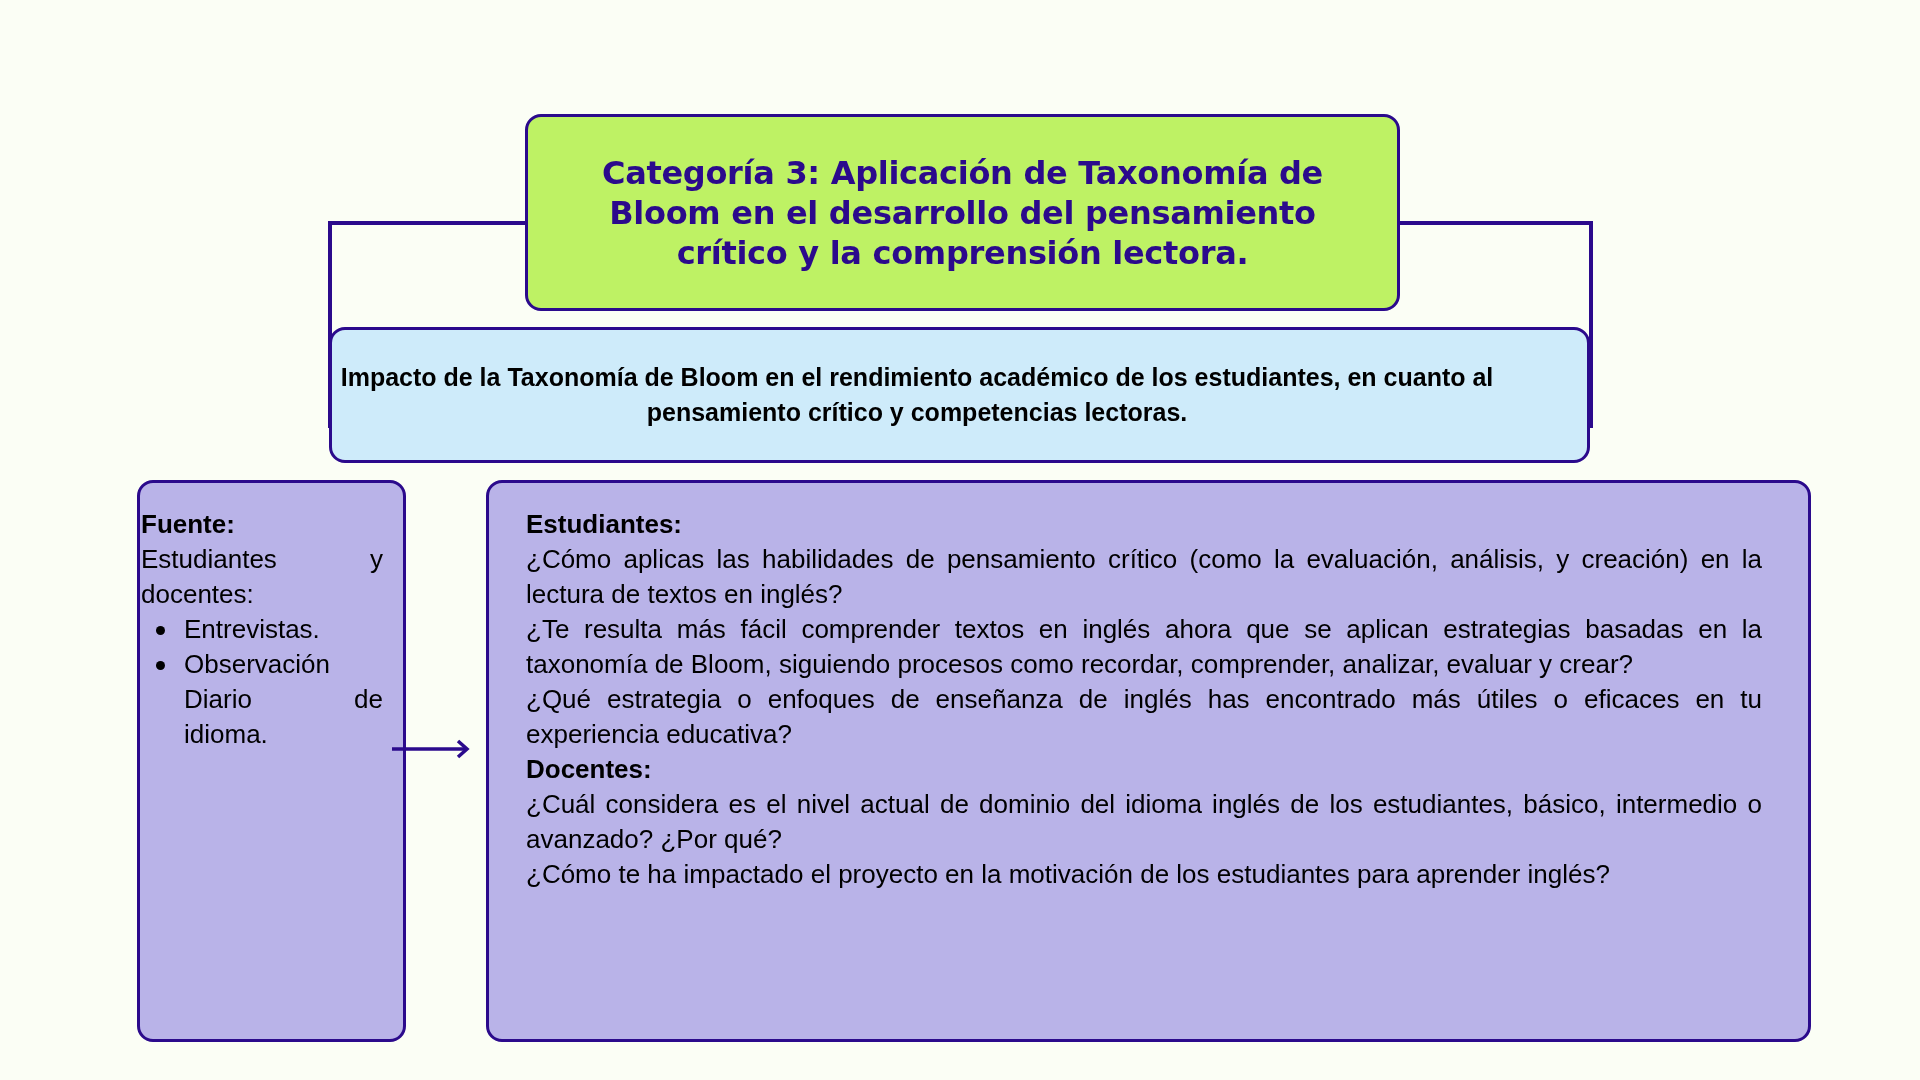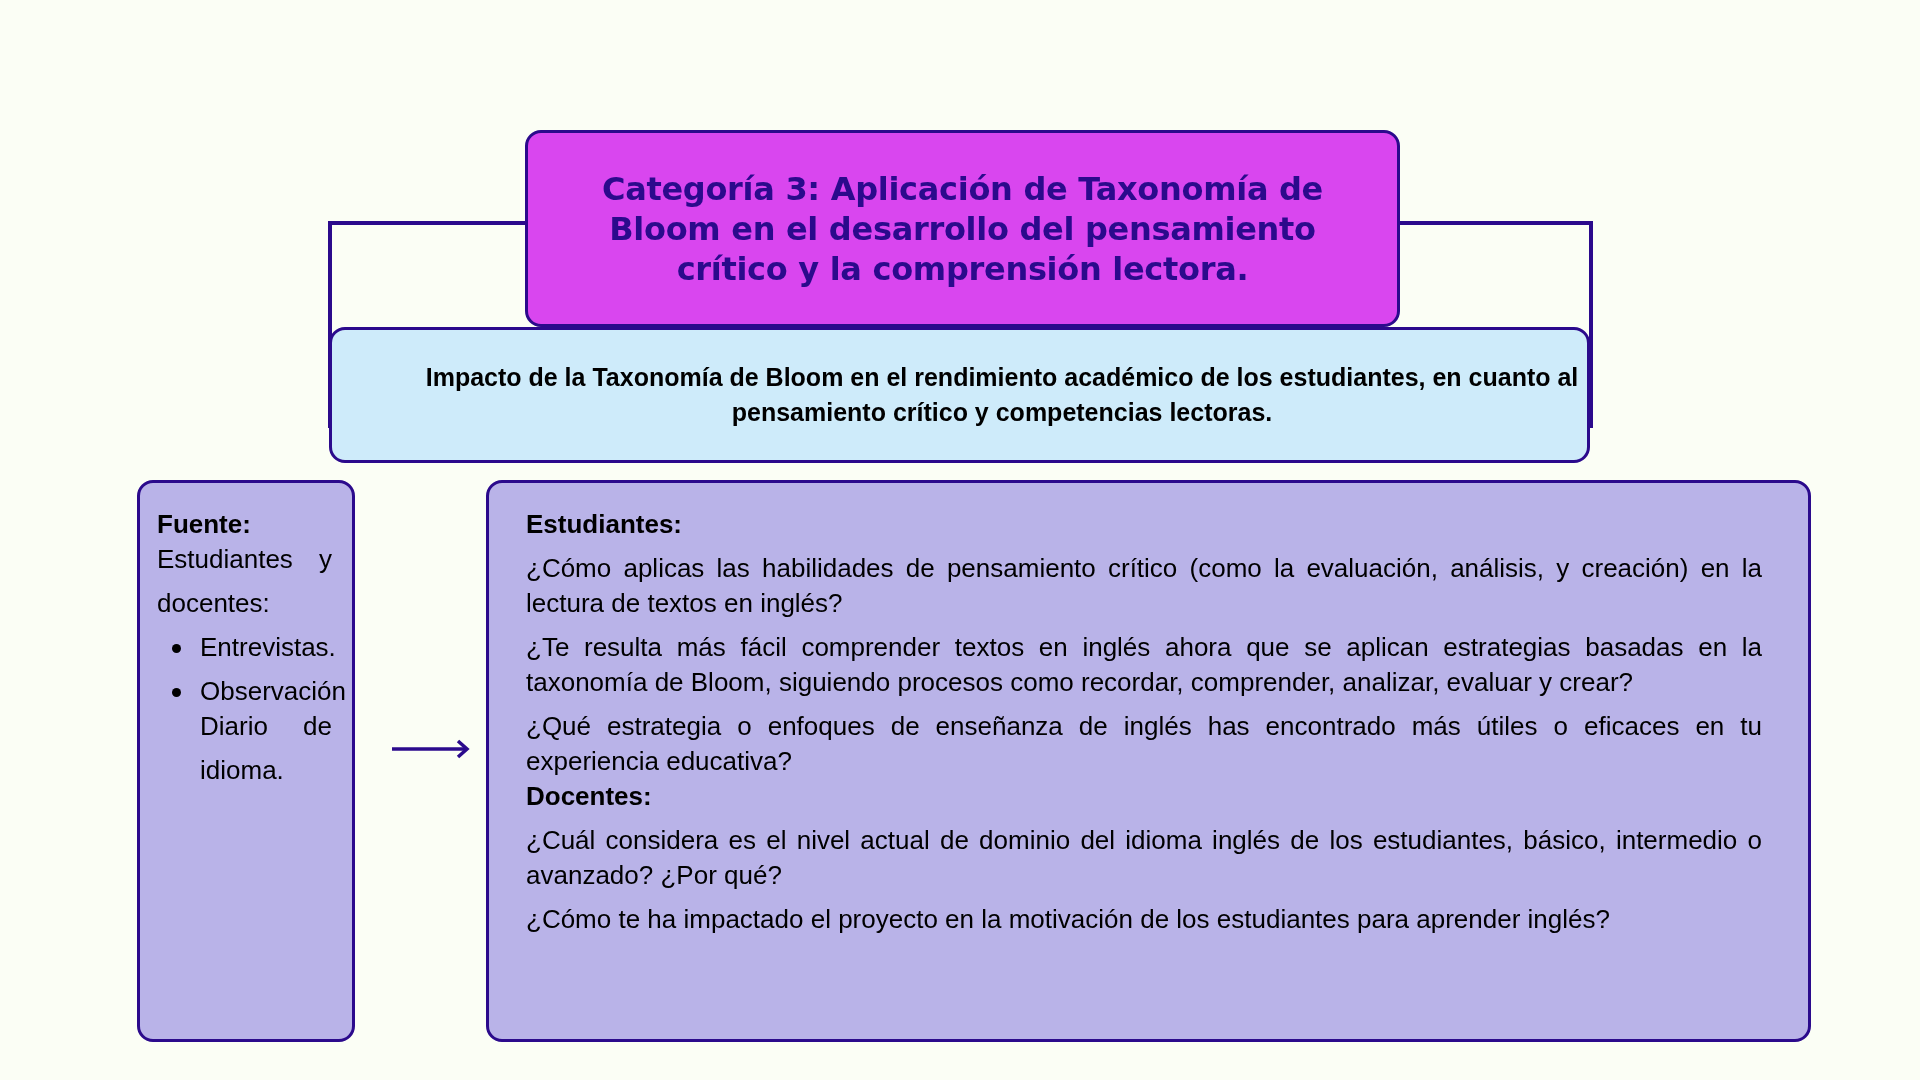--- a/index.html
+++ b/index.html
@@ -18,54 +18,54 @@
     position: absolute;
     background: #2b0a8c;
   }
   .box {
     position: absolute;
     box-sizing: border-box;
     border: 3.5px solid #2b0a8c;
     border-radius: 16px;
   }
   #title-box {
-    left: 525px; top: 130px; width: 875px; height: 197px;
-    background: #d946ef;
+    left: 525px; top: 114px; width: 875px; height: 197px;
+    background: #bef264;
     display: flex; align-items: center; justify-content: center;
   }
   #title-text {
     margin: 0;
     width: 760px;
     text-align: center;
     color: #2b0a8c;
     font-family: "DejaVu Sans", sans-serif;
     font-weight: bold;
     font-size: 32px;
     line-height: 40px;
     letter-spacing: -0.3px;
   }
   #subtitle-box {
     left: 329px; top: 327px; width: 1261px; height: 136px;
     background: #ceebfa;
-    display: flex; align-items: center; justify-content: flex-end;
+    display: flex; align-items: center; justify-content: flex-start;
   }
   #subtitle-text {
     margin: 0;
     width: 1170px;
     text-align: center;
     color: #000;
     font-family: "Liberation Sans", sans-serif;
     font-weight: bold;
     font-size: 25px;
     line-height: 35px;
   }
   #source-box {
-    left: 137px; top: 480px; width: 218px; height: 562px;
+    left: 137px; top: 480px; width: 269px; height: 562px;
     background: #b9b3e8;
-    padding: 24px 20px 0 17px;
+    padding: 24px 20px 0 1px;
   }
   #content-box {
     left: 486px; top: 480px; width: 1325px; height: 562px;
     background: #b9b3e8;
     padding: 24px 46px 4px 37px;
   }
   .body-text {
     font-family: "Liberation Sans", sans-serif;
     font-size: 26px;
     line-height: 35px;
@@ -99,21 +99,20 @@
     top: 14px;
     width: 9px;
     height: 9px;
     background: #000;
     border-radius: 50%;
   }
   .q {
     display: block;
     text-align: justify;
     text-align-last: left;
-    margin-top: 9px;
   }
   #arrow {
     position: absolute;
     left: 390px;
     top: 738px;
     width: 82px;
     height: 22px;
   }
 </style>
 </head>

